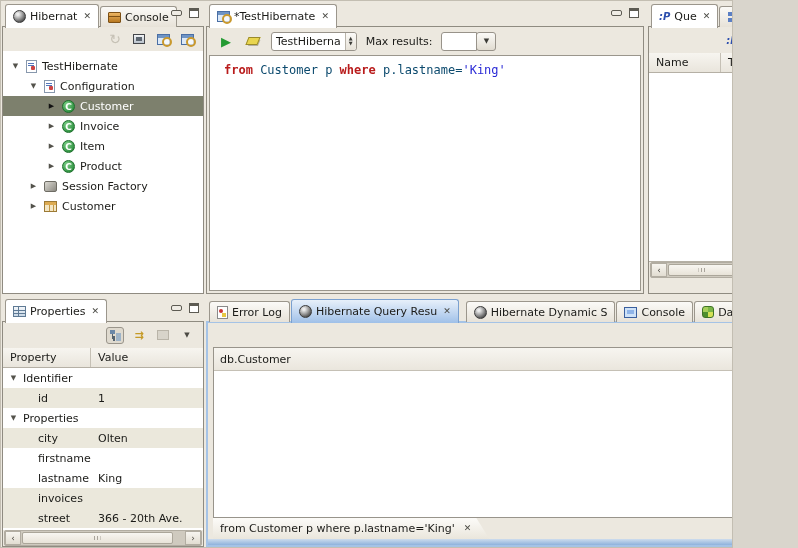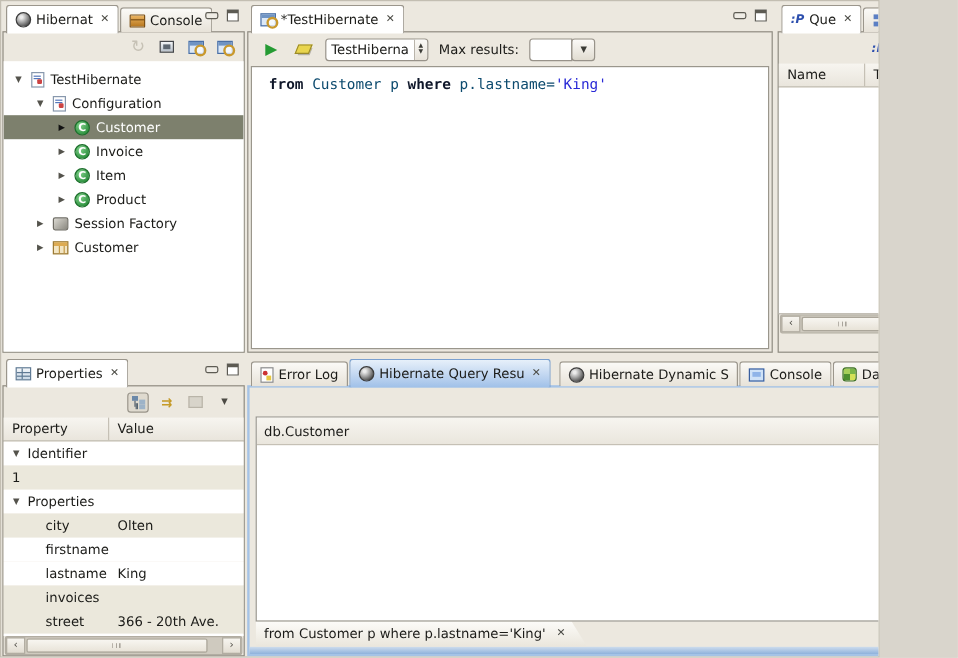--- a/index.html
+++ b/index.html
@@ -84,21 +84,21 @@
   .ed-toolbar{height:28px;display:flex;align-items:center;gap:9px;padding:0 10px;}
   .combo{display:flex;align-items:center;height:19px;border:1px solid #98938a;border-radius:3px;background:#fff;}
   .combo .val{padding:0 4px;min-width:60px;}
   .spin{display:flex;flex-direction:column;justify-content:center;border-left:1px solid #b9b4aa;padding:0 3px;height:100%;background:linear-gradient(#fbfaf7,#e7e2d8);border-radius:0 3px 3px 0;}
   .spin span{font-size:5px;line-height:5px;color:#3b3b36;}
   .dd-btn{width:20px;height:19px;border:1px solid #98938a;border-radius:3px;margin-left:-1px;display:flex;align-items:center;justify-content:center;background:linear-gradient(#fbfaf7,#e1dcd1);}
   .dd-btn span{font-size:7px;color:#3b3b36;}
   .maxbox{width:36px;height:19px;border:1px solid #98938a;border-radius:3px 0 0 3px;background:#fff;}
   .code{flex:1;margin:0 2px 2px;background:#fff;border:1px solid #9a968c;padding:7px 0 0 14px;
         font-family:"DejaVu Sans Mono","Liberation Mono",monospace;font-size:12px;}
-  .tok-keyword{color:#0f172a;font-weight:bold;}
+  .tok-keyword{color:#b91c1c;font-weight:bold;}
   .tok-plain{color:#0c4a6e;}
   .tok-string{color:#2a2ad6;}
 
   
   .grid-header{display:flex;height:20px;background:linear-gradient(#f7f5f0,#e9e5dc);border-bottom:1px solid #b5b0a5;align-items:flex-start;}
   .gh-cell{padding-left:7px;height:100%;display:flex;align-items:center;}
   .qp-list{flex:1;background:#fff;border-bottom:1px solid #b5b0a5;}
 
   
   .hscroll{height:16px;display:flex;align-items:stretch;background:#cfcabf;border:1px solid #b2ad a2;}
@@ -331,20 +331,23 @@
       </div>
       <div>
           <div class="prow">
             <div class="pcell pname">
               <span class="twisty">▼</span>
               <span>Identifier</span>
             </div>
             <div class="pcell pval"></div>
           </div>
           <div class="prow stripe">
+            <div class="pcell pname">
+              <span class="plbl">id</span>
+            </div>
             <div class="pcell pval">1</div>
           </div>
           <div class="prow">
             <div class="pcell pname">
               <span class="twisty">▼</span>
               <span>Properties</span>
             </div>
             <div class="pcell pval"></div>
           </div>
           <div class="prow stripe">

